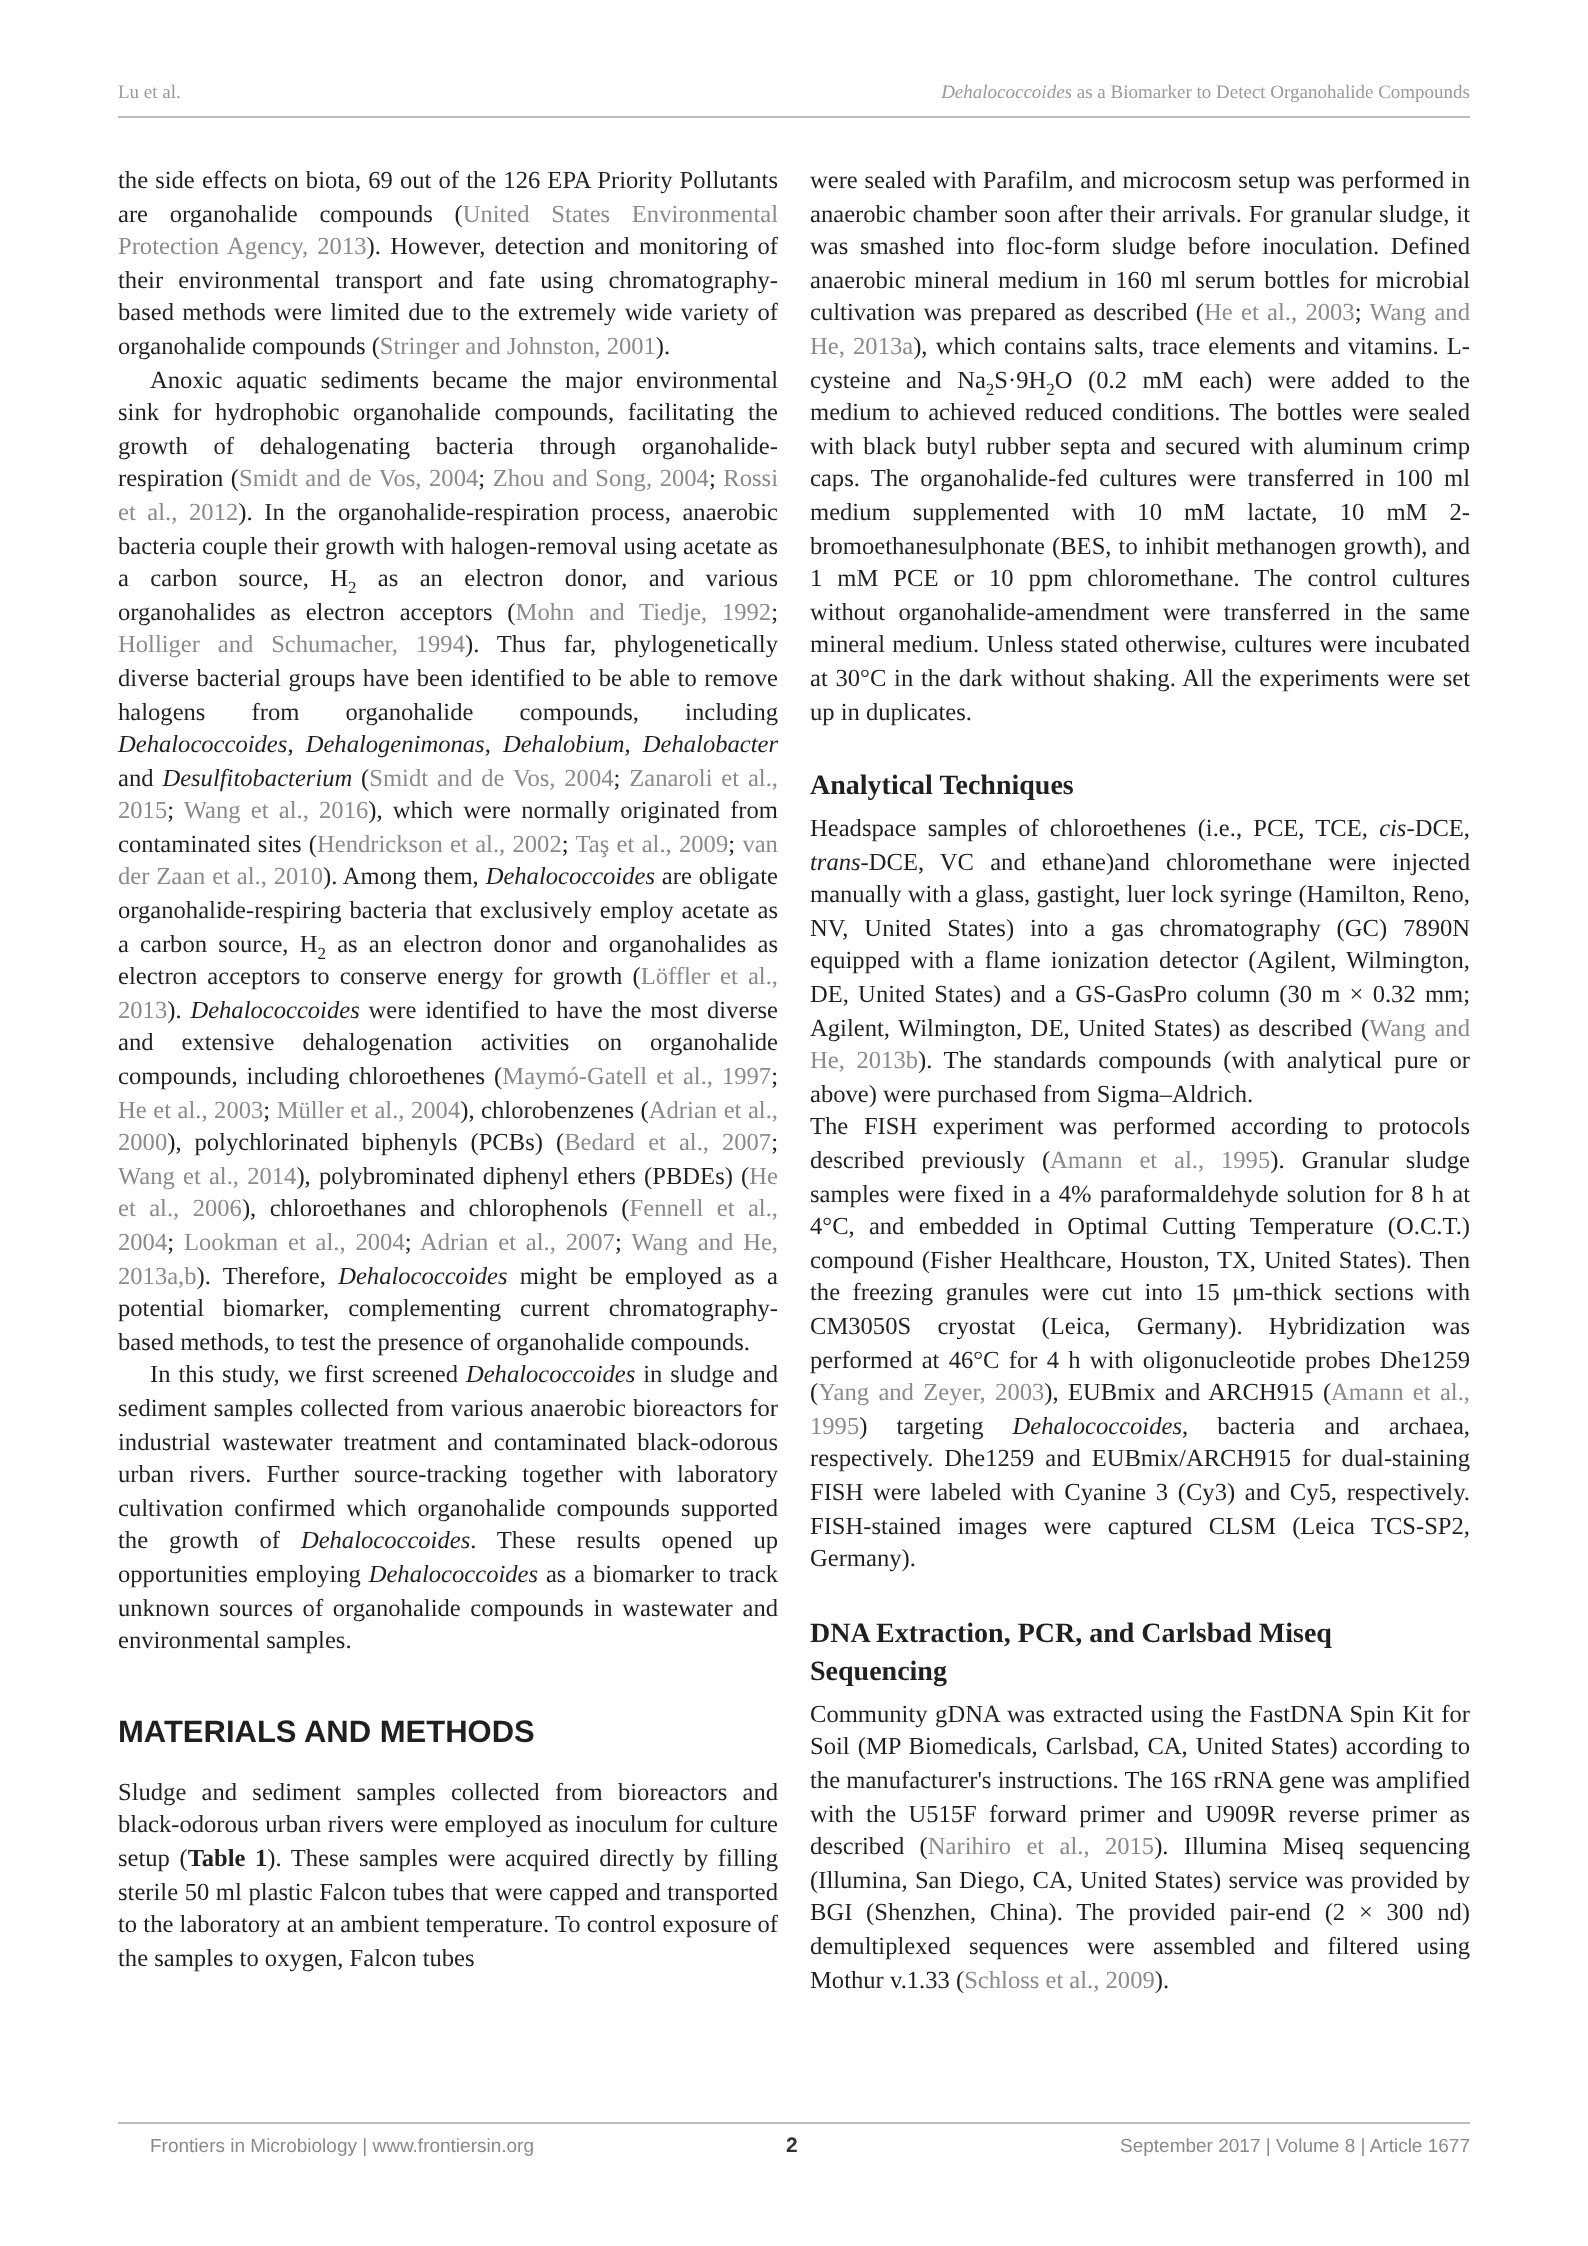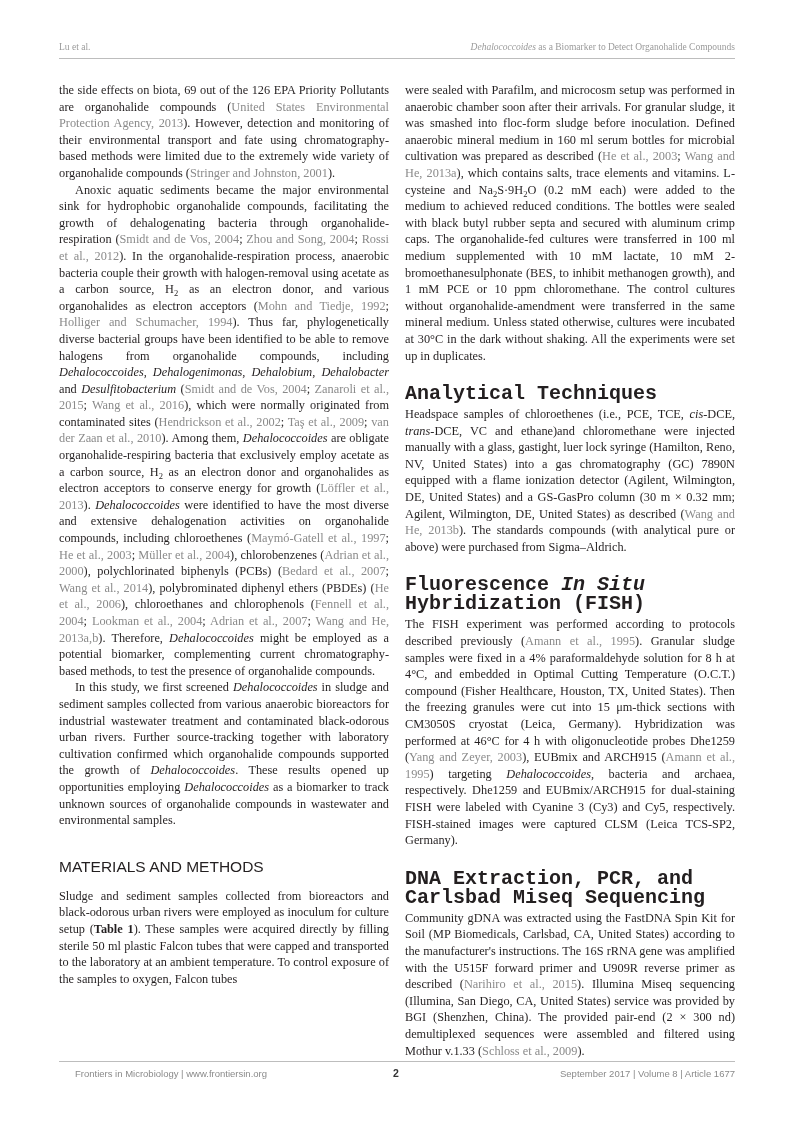--- a/index.html
+++ b/index.html
@@ -11,23 +11,23 @@
   .header .right { position: absolute; right: 0; top: 4px; }
   .header .right i { font-style: italic; }
   .col { position: absolute; top: 82px; width: 330px;
     font-family: "Liberation Serif", serif; font-size: 12.3px; line-height: 16.6px; color: #231f20;
     text-align: justify; hyphens: none; }
   .col.left { left: 59px; }
   .col.right { left: 405px; }
   .col p { margin: 0; }
   .col p.indent { text-indent: 16px; }
   .cite { color: #8a8a8a; }
-  .h1 { font-family: "Liberation Sans", sans-serif; font-weight: normal; font-size: 15.5px;
+  .h1 { font-family: "Liberation Sans", sans-serif; font-weight: bold; font-size: 15.5px;
     line-height: 19px; color: #231f20; margin: 28px 0 12px 0; text-align: left; }
-  .h2 { font-family: Liberation Mono, monospace; font-weight: bold; font-size: 20px;
+  .h2 { font-family: Liberation Serif, serif; font-weight: bold; font-size: 14px;
     line-height: 19px; color: #231f20; margin: 20px 0 3px 0; text-align: left; }
   .h2.first { margin-top: 0; }
   .h2 i { font-style: italic; }
   sub { font-size: 8.5px; line-height: 0; }
   .footer { position: absolute; left: 59px; right: 59px; top: 1061px; height: 22px;
     font-family: "Liberation Sans", sans-serif; font-size: 9.5px; color: #8a8a8a;
     border-top: 1px solid #bdbdbd; }
   .footer .fl { position: absolute; left: 16px; top: 6px; }
   .footer .fc { position: absolute; left: 334px; top: 5px; font-weight: bold; color: #333; font-size: 10.5px; }
   .footer .fr { position: absolute; right: 0; top: 6px; }
@@ -45,21 +45,20 @@
   <p class="indent"><span>Anoxic aquatic sediments became the major environmental sink for hydrophobic organohalide compounds, facilitating the growth of dehalogenating bacteria through organohalide-respiration (</span><a class="cite" style="text-decoration: none;">Smidt and de Vos, 2004</a><span>; </span><a class="cite" style="text-decoration: none;">Zhou and Song, 2004</a><span>; </span><a class="cite" style="text-decoration: none;">Rossi et al., 2012</a><span>). In the organohalide-respiration process, anaerobic bacteria couple their growth with halogen-removal using acetate as a carbon source, H</span><sub>2</sub><span> as an electron donor, and various organohalides as electron acceptors (</span><a class="cite" style="text-decoration: none;">Mohn and Tiedje, 1992</a><span>; </span><a class="cite" style="text-decoration: none;">Holliger and Schumacher, 1994</a><span>). Thus far, phylogenetically diverse bacterial groups have been identified to be able to remove halogens from organohalide compounds, including </span><i>Dehalococcoides</i><span>, </span><i>Dehalogenimonas</i><span>, </span><i>Dehalobium</i><span>, </span><i>Dehalobacter</i><span> and </span><i>Desulfitobacterium</i><span> (</span><a class="cite" style="text-decoration: none;">Smidt and de Vos, 2004</a><span>; </span><a class="cite" style="text-decoration: none;">Zanaroli et al., 2015</a><span>; </span><a class="cite" style="text-decoration: none;">Wang et al., 2016</a><span>), which were normally originated from contaminated sites (</span><a class="cite" style="text-decoration: none;">Hendrickson et al., 2002</a><span>; </span><a class="cite" style="text-decoration: none;">Taş et al., 2009</a><span>; </span><a class="cite" style="text-decoration: none;">van der Zaan et al., 2010</a><span>). Among them, </span><i>Dehalococcoides</i><span> are obligate organohalide-respiring bacteria that exclusively employ acetate as a carbon source, H</span><sub>2</sub><span> as an electron donor and organohalides as electron acceptors to conserve energy for growth (</span><a class="cite" style="text-decoration: none;">Löffler et al., 2013</a><span>). </span><i>Dehalococcoides</i><span> were identified to have the most diverse and extensive dehalogenation activities on organohalide compounds, including chloroethenes (</span><a class="cite" style="text-decoration: none;">Maymó-Gatell et al., 1997</a><span>; </span><a class="cite" style="text-decoration: none;">He et al., 2003</a><span>; </span><a class="cite" style="text-decoration: none;">Müller et al., 2004</a><span>), chlorobenzenes (</span><a class="cite" style="text-decoration: none;">Adrian et al., 2000</a><span>), polychlorinated biphenyls (PCBs) (</span><a class="cite" style="text-decoration: none;">Bedard et al., 2007</a><span>; </span><a class="cite" style="text-decoration: none;">Wang et al., 2014</a><span>), polybrominated diphenyl ethers (PBDEs) (</span><a class="cite" style="text-decoration: none;">He et al., 2006</a><span>), chloroethanes and chlorophenols (</span><a class="cite" style="text-decoration: none;">Fennell et al., 2004</a><span>; </span><a class="cite" style="text-decoration: none;">Lookman et al., 2004</a><span>; </span><a class="cite" style="text-decoration: none;">Adrian et al., 2007</a><span>; </span><a class="cite" style="text-decoration: none;">Wang and He, 2013a,b</a><span>). Therefore, </span><i>Dehalococcoides</i><span> might be employed as a potential biomarker, complementing current chromatography-based methods, to test the presence of organohalide compounds.</span></p>
   <p class="indent"><span>In this study, we first screened </span><i>Dehalococcoides</i><span> in sludge and sediment samples collected from various anaerobic bioreactors for industrial wastewater treatment and contaminated black-odorous urban rivers. Further source-tracking together with laboratory cultivation confirmed which organohalide compounds supported the growth of </span><i>Dehalococcoides</i><span>. These results opened up opportunities employing </span><i>Dehalococcoides</i><span> as a biomarker to track unknown sources of organohalide compounds in wastewater and environmental samples.</span></p>
   <div class="h1">MATERIALS AND METHODS</div>
   <p><span>Sludge and sediment samples collected from bioreactors and black-odorous urban rivers were employed as inoculum for culture setup (</span><b>Table 1</b><span>). These samples were acquired directly by filling sterile 50 ml plastic Falcon tubes that were capped and transported to the laboratory at an ambient temperature. To control exposure of the samples to oxygen, Falcon tubes</span></p>
 </div>
 
 <div class="col right">
   <p><span>were sealed with Parafilm, and microcosm setup was performed in anaerobic chamber soon after their arrivals. For granular sludge, it was smashed into floc-form sludge before inoculation. Defined anaerobic mineral medium in 160 ml serum bottles for microbial cultivation was prepared as described (</span><a class="cite" style="text-decoration: none;">He et al., 2003</a><span>; </span><a class="cite" style="text-decoration: none;">Wang and He, 2013a</a><span>), which contains salts, trace elements and vitamins. L-cysteine and Na</span><sub>2</sub><span>S·9H</span><sub>2</sub><span>O (0.2 mM each) were added to the medium to achieved reduced conditions. The bottles were sealed with black butyl rubber septa and secured with aluminum crimp caps. The organohalide-fed cultures were transferred in 100 ml medium supplemented with 10 mM lactate, 10 mM 2-bromoethanesulphonate (BES, to inhibit methanogen growth), and 1 mM PCE or 10 ppm chloromethane. The control cultures without organohalide-amendment were transferred in the same mineral medium. Unless stated otherwise, cultures were incubated at 30°C in the dark without shaking. All the experiments were set up in duplicates.</span></p>
   <div class="h2">Analytical Techniques</div>
   <p><span>Headspace samples of chloroethenes (i.e., PCE, TCE, </span><i>cis</i><span>-DCE, </span><i>trans</i><span>-DCE, VC and ethane)and chloromethane were injected manually with a glass, gastight, luer lock syringe (Hamilton, Reno, NV, United States) into a gas chromatography (GC) 7890N equipped with a flame ionization detector (Agilent, Wilmington, DE, United States) and a GS-GasPro column (30 m × 0.32 mm; Agilent, Wilmington, DE, United States) as described (</span><a class="cite" style="text-decoration: none;">Wang and He, 2013b</a><span>). The standards compounds (with analytical pure or above) were purchased from Sigma–Aldrich.</span></p>
-  <div class="h2"><span>Fluorescence </span><i>In Situ</i><span> Hybridization (FISH)</span></div>
   <p><span>The FISH experiment was performed according to protocols described previously (</span><a class="cite" style="text-decoration: none;">Amann et al., 1995</a><span>). Granular sludge samples were fixed in a 4% paraformaldehyde solution for 8 h at 4°C, and embedded in Optimal Cutting Temperature (O.C.T.) compound (Fisher Healthcare, Houston, TX, United States). Then the freezing granules were cut into 15 μm-thick sections with CM3050S cryostat (Leica, Germany). Hybridization was performed at 46°C for 4 h with oligonucleotide probes Dhe1259 (</span><a class="cite" style="text-decoration: none;">Yang and Zeyer, 2003</a><span>), EUBmix and ARCH915 (</span><a class="cite" style="text-decoration: none;">Amann et al., 1995</a><span>) targeting </span><i>Dehalococcoides</i><span>, bacteria and archaea, respectively. Dhe1259 and EUBmix/ARCH915 for dual-staining FISH were labeled with Cyanine 3 (Cy3) and Cy5, respectively. FISH-stained images were captured CLSM (Leica TCS-SP2, Germany).</span></p>
   <div class="h2">DNA Extraction, PCR, and Carlsbad Miseq Sequencing</div>
   <p><span>Community gDNA was extracted using the FastDNA Spin Kit for Soil (MP Biomedicals, Carlsbad, CA, United States) according to the manufacturer's instructions. The 16S rRNA gene was amplified with the U515F forward primer and U909R reverse primer as described (</span><a class="cite" style="text-decoration: none;">Narihiro et al., 2015</a><span>). Illumina Miseq sequencing (Illumina, San Diego, CA, United States) service was provided by BGI (Shenzhen, China). The provided pair-end (2 × 300 nd) demultiplexed sequences were assembled and filtered using Mothur v.1.33 (</span><a class="cite" style="text-decoration: none;">Schloss et al., 2009</a><span>).</span></p>
 </div>
 
 <div class="footer">
   <span class="fl">Frontiers in Microbiology | www.frontiersin.org</span>
   <span class="fc">2</span>
   <span class="fr">September 2017 | Volume 8 | Article 1677</span>
 </div>

